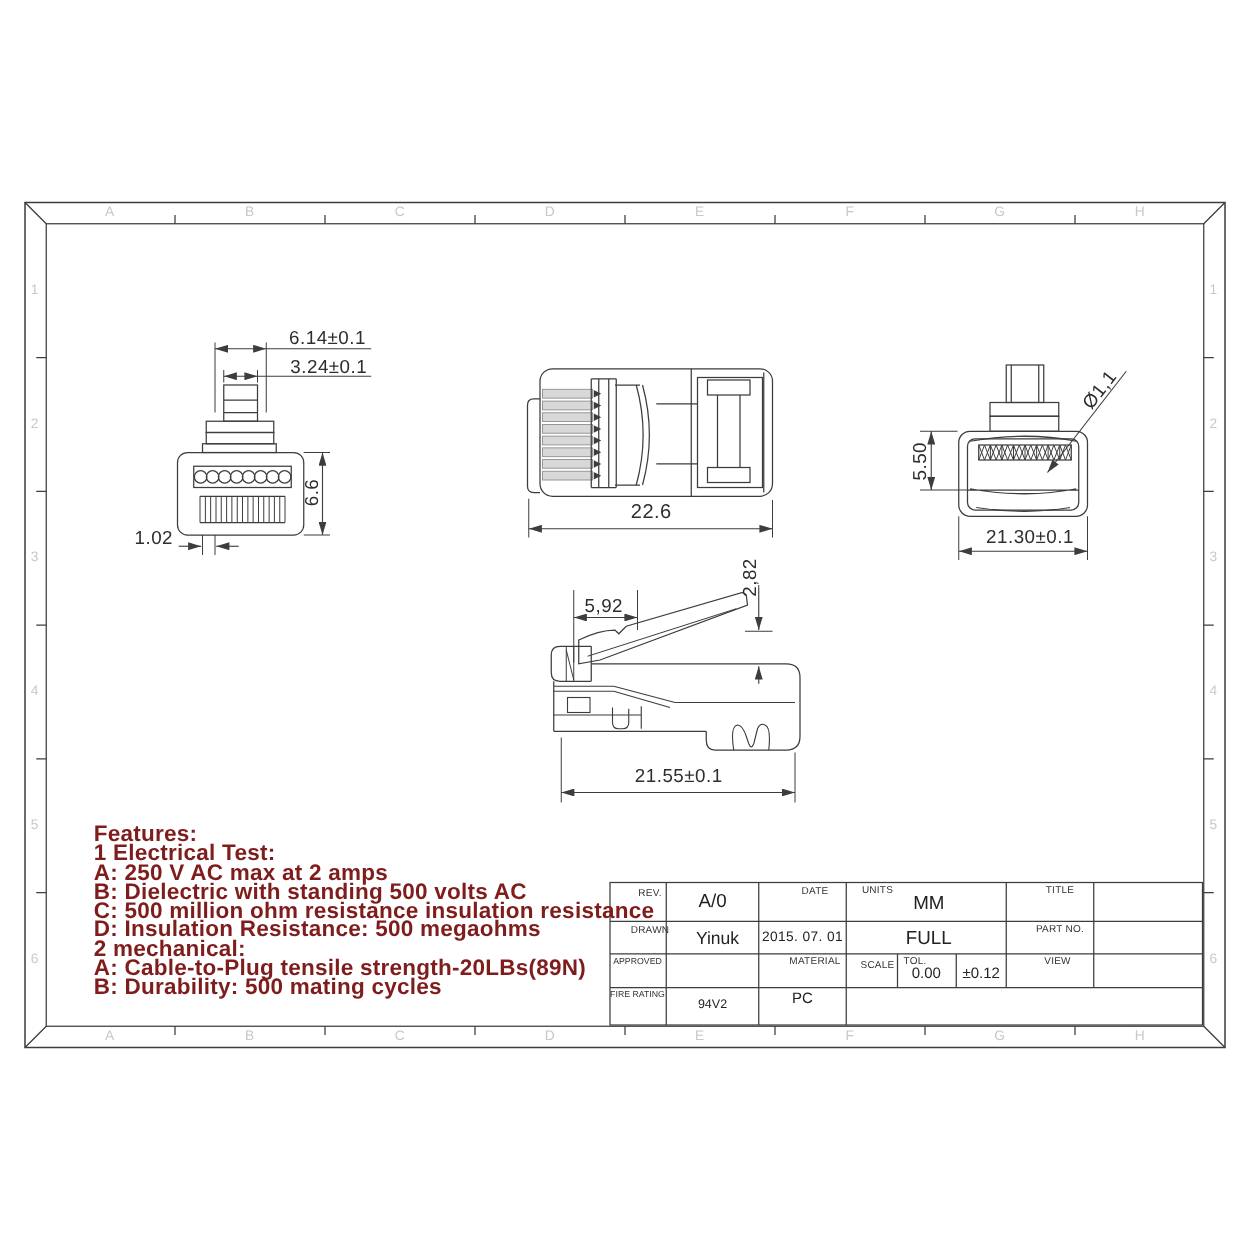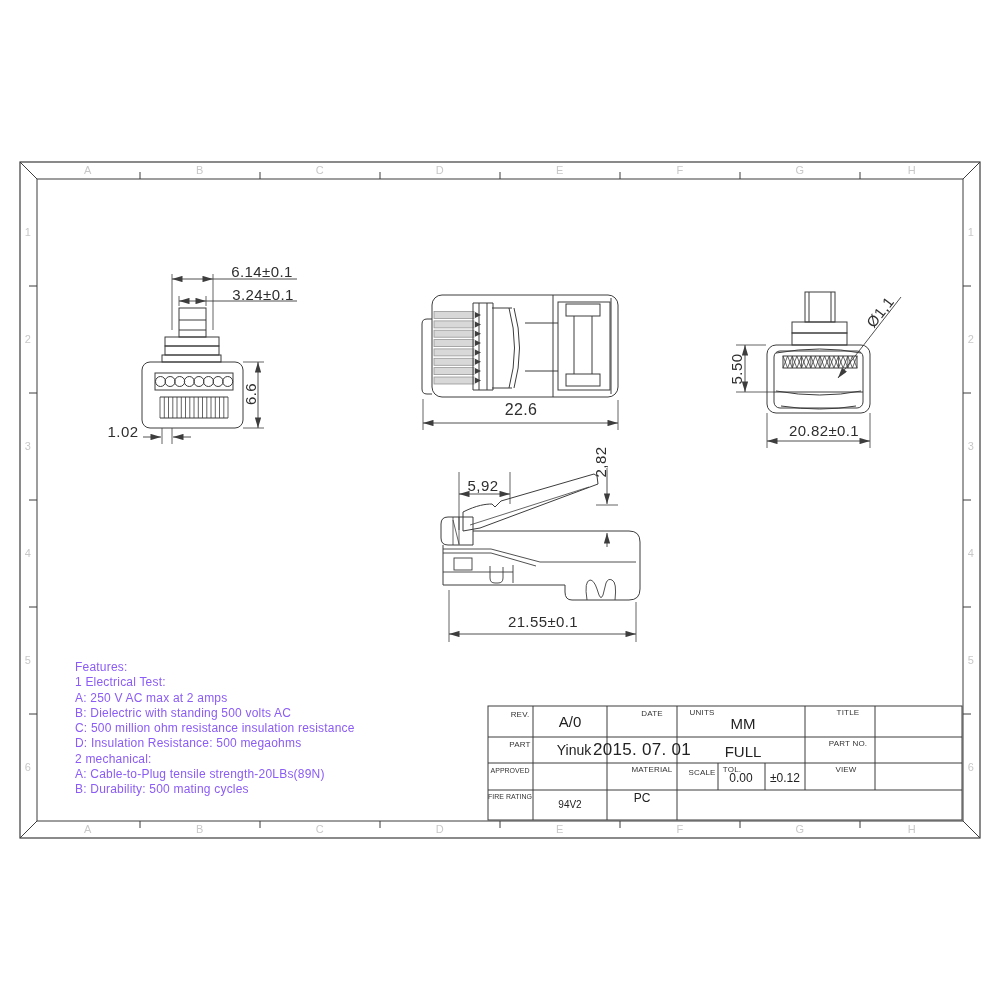--- a/index.html
+++ b/index.html
@@ -5,27 +5,27 @@
   html,body{margin:0;padding:0;background:#ffffff;}
   .page{position:relative;width:1000px;height:1000px;background:#fff;overflow:hidden;
         font-family:"Liberation Sans",sans-serif;color:#2b2b2b;}
   svg{position:absolute;left:0;top:0;}
   .c{position:absolute;transform:translate(-50%,-50%);white-space:nowrap;}
   .r90{transform:translate(-50%,-50%) rotate(-90deg);}
   .r52{transform:translate(-50%,-50%) rotate(-52deg);}
   .dim{font-size:15px;letter-spacing:.4px;color:#2e2e2e;}
   .dimbig{font-size:16px;}
   .grid{font-size:11px;color:#c8c8c8;letter-spacing:.5px;}
-  .feat{position:absolute;left:75px;top:660px;font-size:12px;line-height:15.3px;
-        letter-spacing:.2px;color:#8b5cf6;}
+  .feat{position:absolute;left:75px;top:660px;font-size:18px;line-height:15.3px;
+        letter-spacing:.2px;color:#7f1d1d;font-weight:bold;}
   .tl{font-size:8px;color:#333;letter-spacing:.2px;padding-left:20px;}
   .tls{font-size:7px;color:#333;}
   .tv{font-size:15px;color:#222;}
   .tvm{font-size:12px;color:#222;}
-  .tvd{font-size:17px;color:#222;letter-spacing:.3px;}
+  .tvd{font-size:11px;color:#222;letter-spacing:.3px;}
 </style>
 </head>
 <body>
 
 <div class="page">
 
 <svg width="1000" height="1000" viewBox="0 0 1000 1000">
   <defs>
     <marker id="ah" viewBox="0 0 10 6" refX="10" refY="3" markerWidth="12" markerHeight="7" orient="auto-start-reverse">
           <path d="M0,0L10,3L0,6Z" fill="#3d3d3d"></path>
@@ -185,21 +185,21 @@
 <span class="c grid" style="left:971px;top:553px">4</span>
 <span class="c grid" style="left:971px;top:660px">5</span>
 <span class="c grid" style="left:971px;top:767px">6</span>
 
 <span class="c dim" style="left:262px;top:271px">6.14±0.1</span>
 <span class="c dim" style="left:263px;top:294px">3.24±0.1</span>
 <span class="c dim r90" style="left:250px;top:394px">6.6</span>
 <span class="c dim" style="left:123px;top:431px">1.02</span>
 <span class="c dim dimbig" style="left:521px;top:410px">22.6</span>
 <span class="c dim r90" style="left:736px;top:369px">5.50</span>
-<span class="c dim" style="left:824px;top:430px">20.82±0.1</span>
+<span class="c dim" style="left:824px;top:430px">21.30±0.1</span>
 <span class="c dim r52" style="left:880px;top:312px">Ø1,1</span>
 <span class="c dim" style="left:483px;top:485px">5,92</span>
 <span class="c dim r90" style="left:600px;top:462px">2,82</span>
 <span class="c dim" style="left:543px;top:621px">21.55±0.1</span>
 
 <div class="feat">
   <div>Features:</div>
   <div>1 Electrical Test:</div>
   <div>A:  250 V AC max at 2 amps</div>
   <div>B:  Dielectric with standing 500 volts AC</div>
@@ -210,21 +210,21 @@
   <div>B:  Durability: 500 mating cycles</div>
 </div>
 
 <span class="c tl" style="left:510px;top:714px">REV.</span>
 <span class="c tv" style="left:570px;top:721px">A/0</span>
 <span class="c tl" style="left:642px;top:713px">DATE</span>
 <span class="c tl" style="left:692px;top:712px">UNITS</span>
 <span class="c tv" style="left:743px;top:723px">MM</span>
 <span class="c tl" style="left:838px;top:712px">TITLE</span>
 
-<span class="c tl" style="left:510px;top:744px">PART</span>
+<span class="c tl" style="left:510px;top:744px">DRAWN</span>
 <span class="c tv" style="left:574px;top:750px;font-size:14px">Yinuk</span>
 <span class="c tvd" style="left:642px;top:750px">2015. 07. 01</span>
 <span class="c tl" style="left:692px;top:772px">SCALE</span>
 <span class="c tv" style="left:743px;top:751px">FULL</span>
 <span class="c tl" style="left:838px;top:743px">PART NO.</span>
 
 <span class="c tls" style="left:510px;top:770px">APPROVED</span>
 <span class="c tl" style="left:642px;top:769px">MATERIAL</span>
 <span class="c tl" style="left:722px;top:769px">TOL.</span>
 <span class="c tvm" style="left:741px;top:778px">0.00</span>

